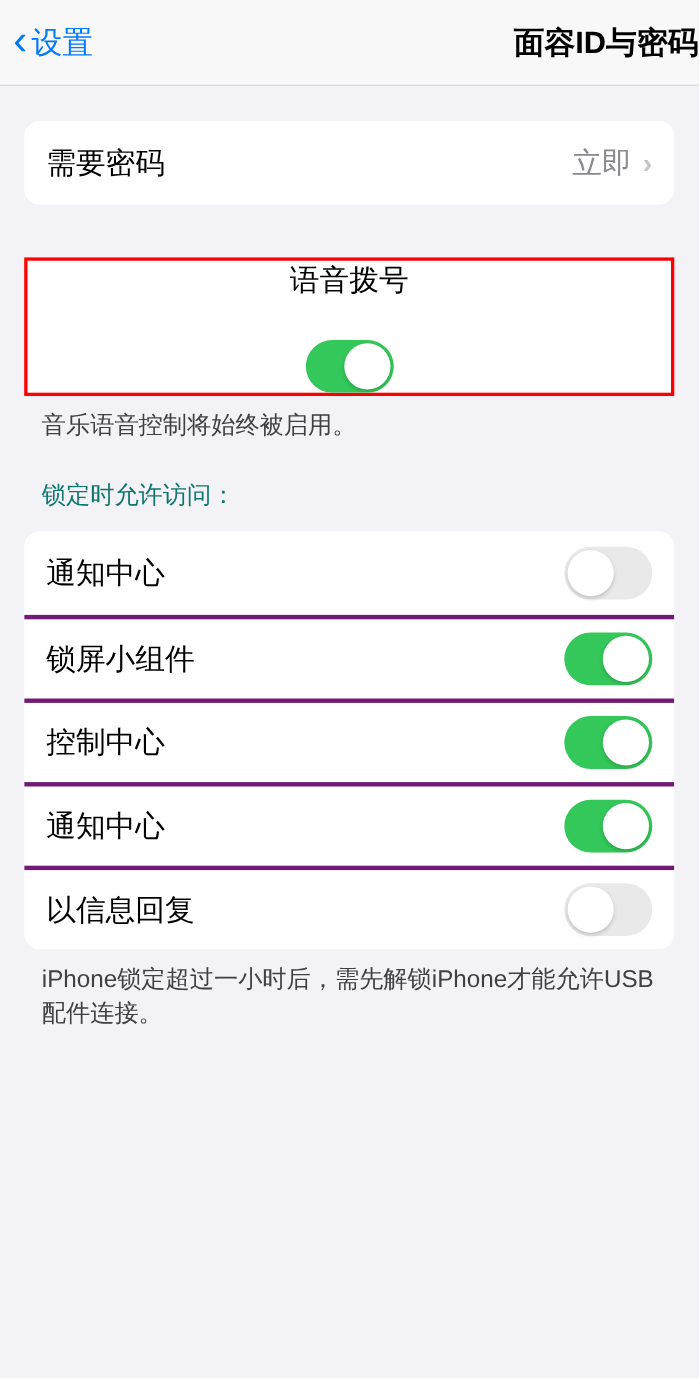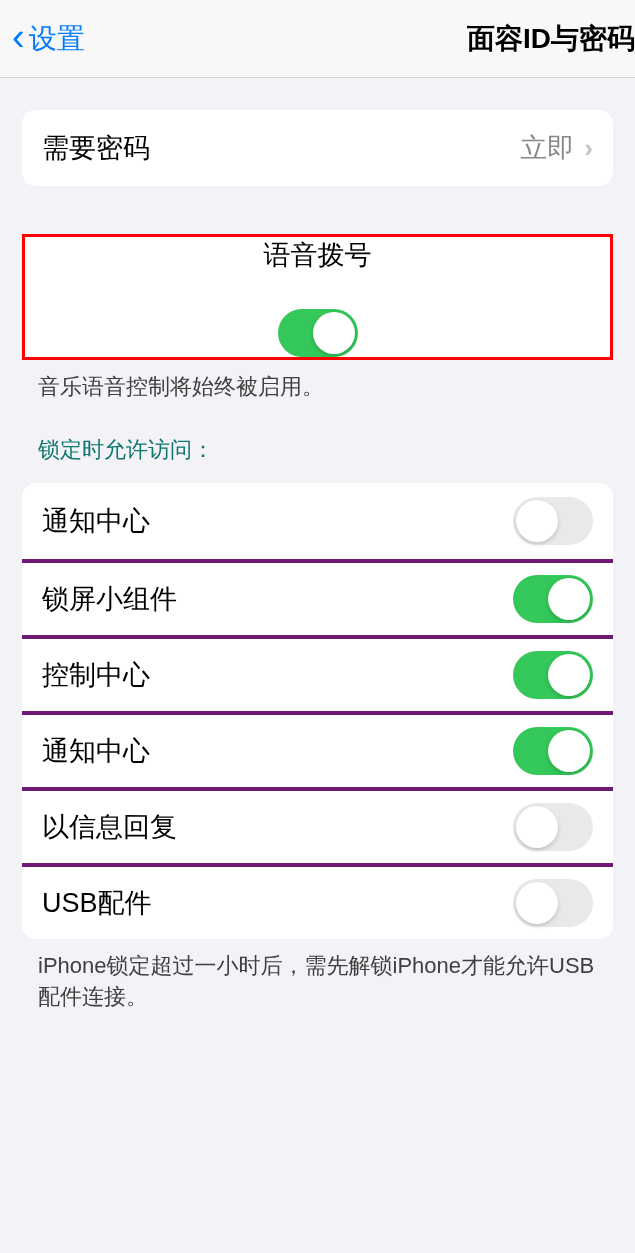--- a/index.html
+++ b/index.html
@@ -198,23 +198,17 @@
         <div class="toggle toggle-on">
           <div class="toggle-knob"></div>
         </div>
       </div>
       <div class="row">
         <span class="row-label">以信息回复</span>
         <div class="toggle toggle-off">
           <div class="toggle-knob"></div>
         </div>
       </div>
-      <div class="row">
-        <span class="row-label">USB配件</span>
-        <div class="toggle toggle-off">
-          <div class="toggle-knob"></div>
-        </div>
-      </div>
     </div>
 
   <div class="footer-text">iPhone锁定超过一小时后，需先解锁iPhone才能允许USB配件连接。</div>
 
 </div>
 
 </body></html>

